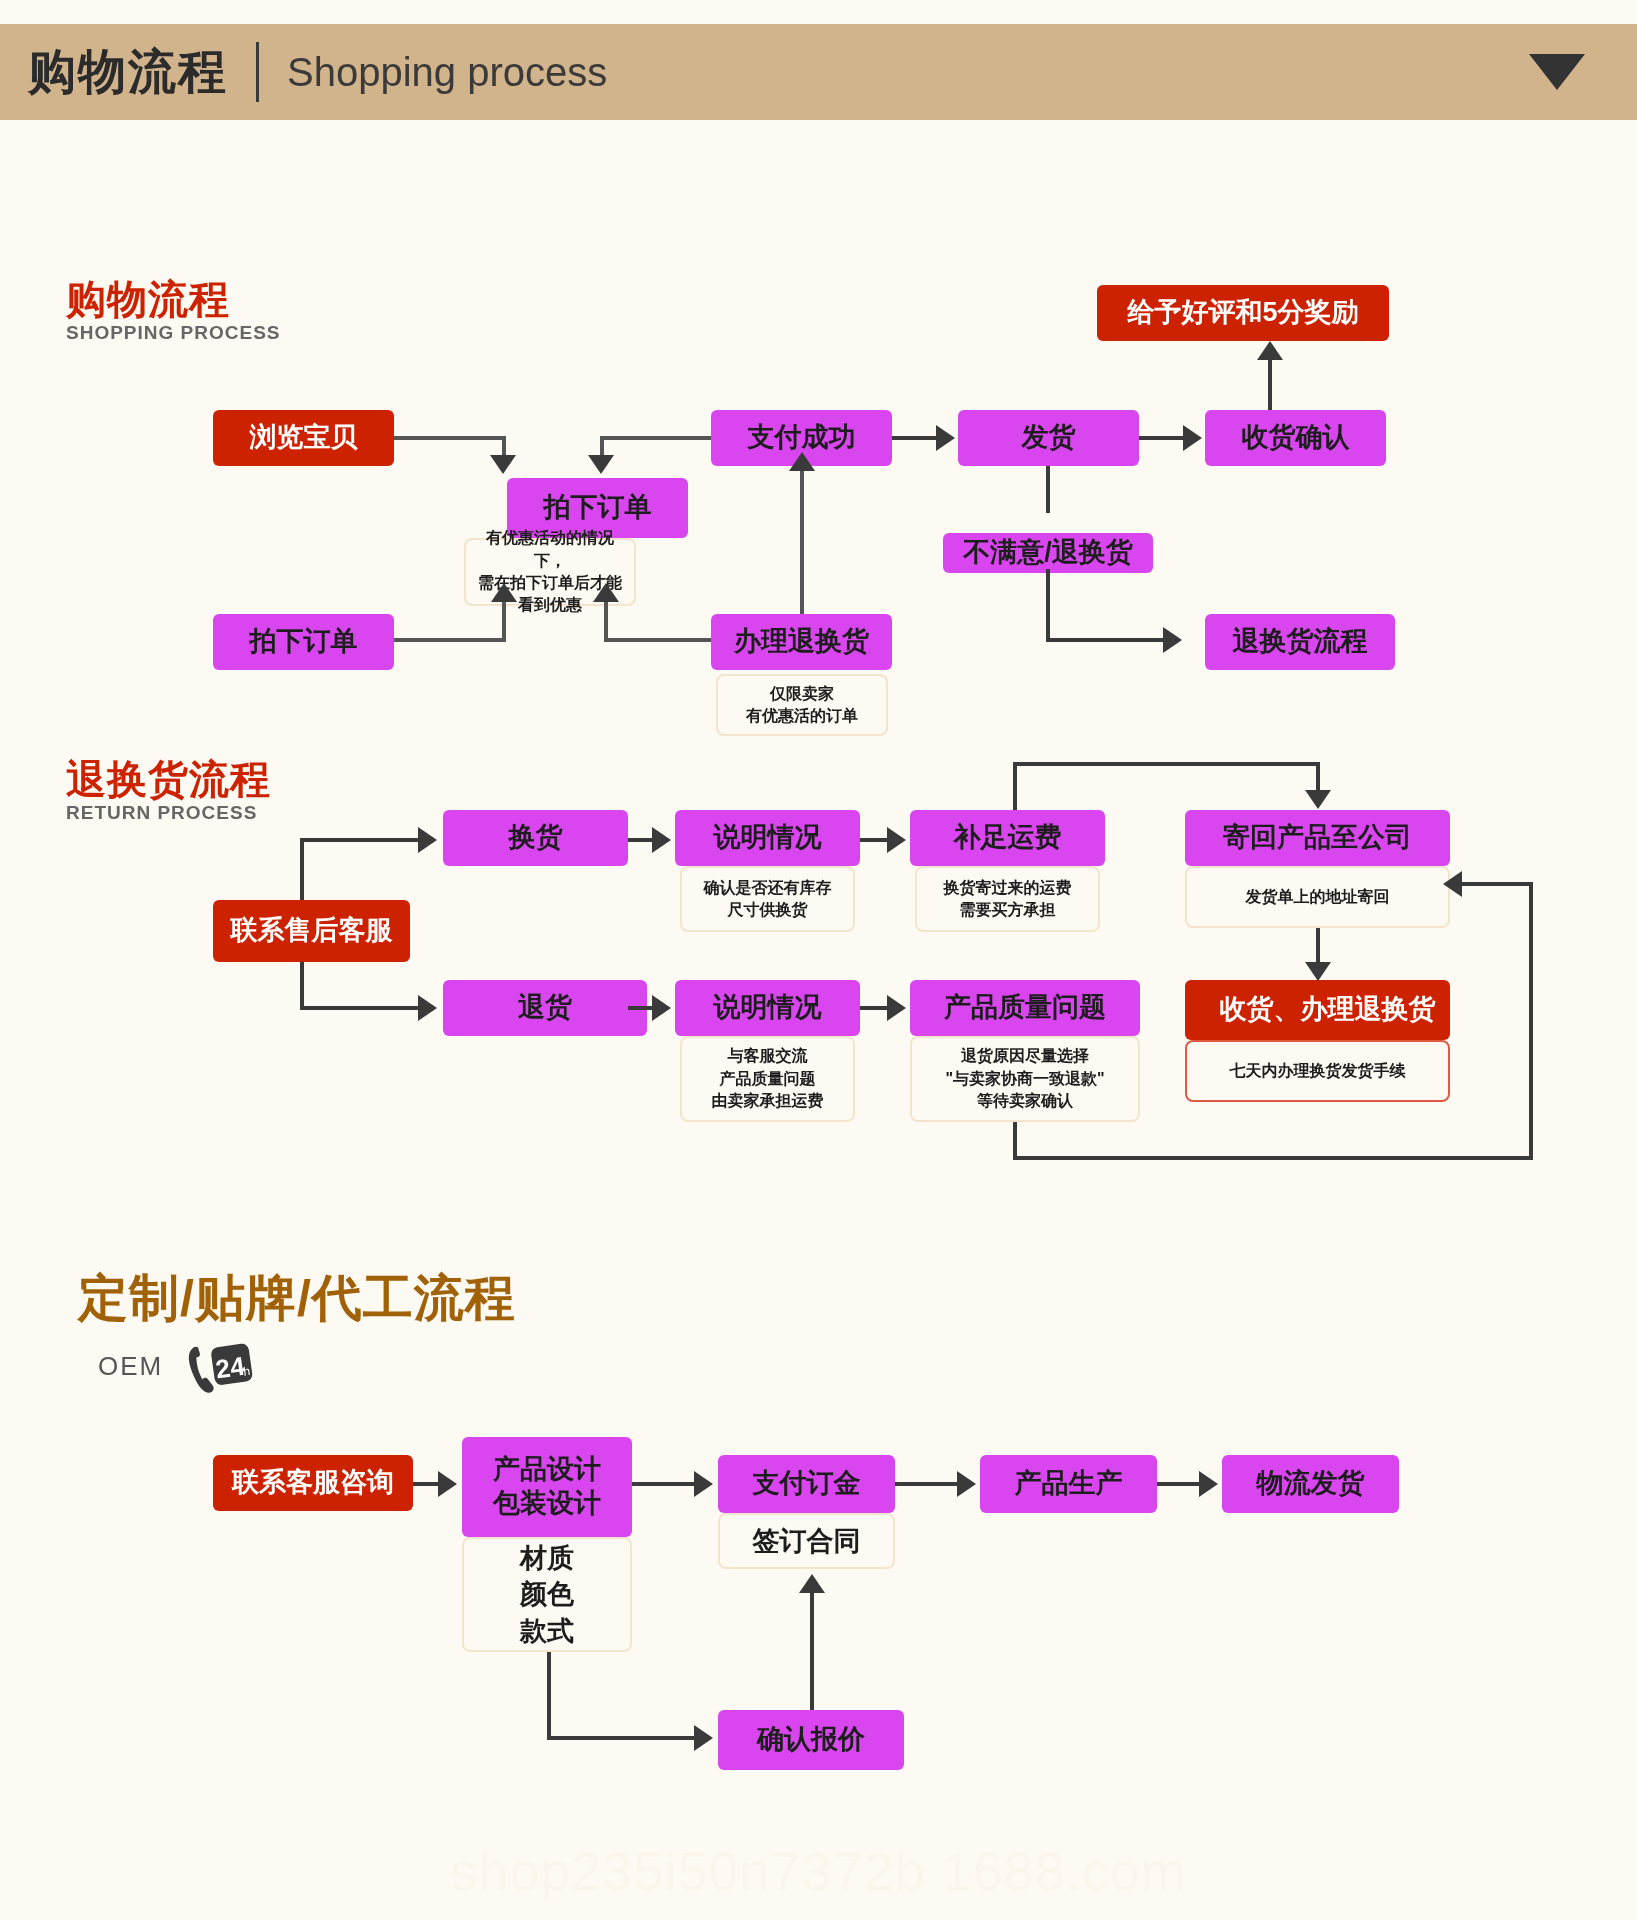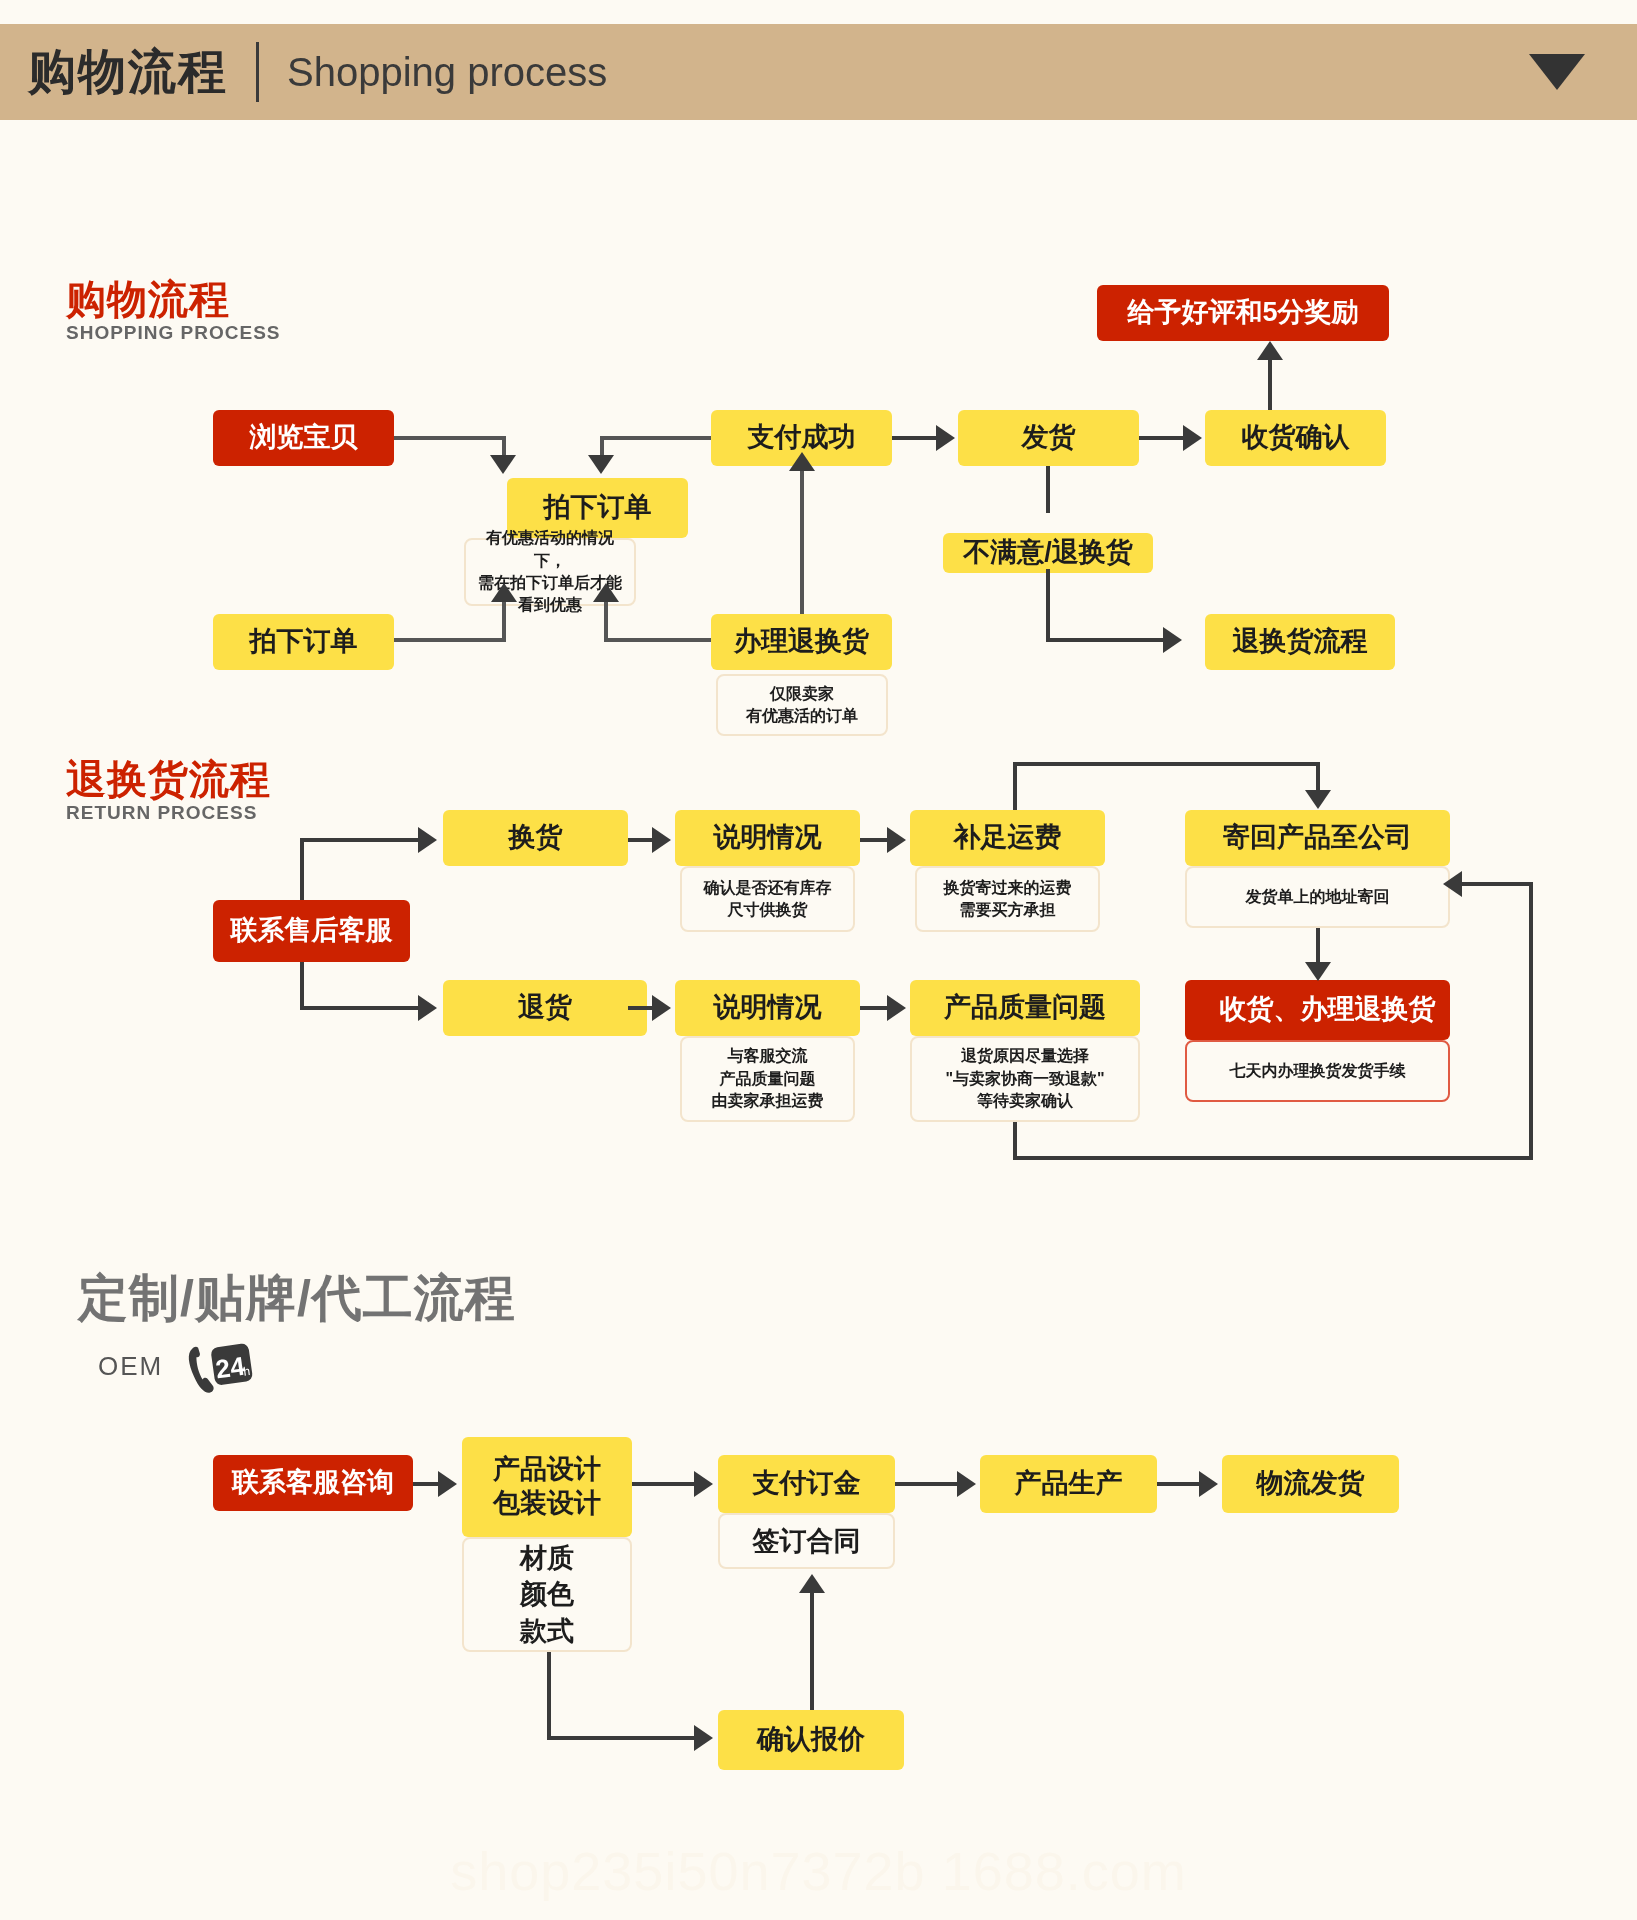--- a/index.html
+++ b/index.html
@@ -22,31 +22,31 @@
   .hdr-en{ font-size:40px; color:#3a3a3a; letter-spacing:0px; line-height:1; }
   .hdr-caret{
     position:absolute; right:52px; top:50%; transform:translateY(-50%);
     width:0;height:0;border-left:28px solid transparent;border-right:28px solid transparent;
     border-top:36px solid #333;
   }
   
   .sec-head{ position:absolute; }
   .sec-cn{ font-size:40px; font-weight:bold; color:#cc2200; line-height:1.05; letter-spacing:1px;}
   .sec-en{ font-size:19px; font-weight:bold; color:#666; letter-spacing:1px; margin-top:2px;}
-  .sec-big{ font-size:50px; font-weight:bold; color:#737373; letter-spacing:1px; line-height:1.05;}
+  .sec-big{ font-size:50px; font-weight:bold; color:#a16207; letter-spacing:1px; line-height:1.05;}
   .oem-row{ display:flex; align-items:center; gap:22px; margin-top:14px; margin-left:20px;}
   .oem-txt{ font-size:26px; color:#555; letter-spacing:2px; }
   
   .box{
     position:absolute; background:#f5e3c8; border-radius:6px;
     display:flex; align-items:center; justify-content:center; text-align:center;
     font-size:27px; font-weight:bold; color:#1d1d1d; line-height:1.25;
   }
   .box.red{ background:#cc2200; color:#fff; }
-  .box.plain{ background:#fde047;border-radius:6px; }
+  .box.plain{ background:#d946ef;border-radius:6px; }
   .note{
     position:absolute; background:#fdfaf3; border:2px solid #f3e4cc; border-radius:8px;
     display:flex; align-items:center; justify-content:center; text-align:center;
     font-size:16px; font-weight:bold; color:#1d1d1d; line-height:1.4; padding:4px 8px;
   }
   .note.redb{ border:2px solid #e05a42; }
   .note.xl{ font-size:27px; font-weight:bold; line-height:1.35; }
   
   .ln{ position:absolute; background:#3a3a3a; }
   .ln.h{ height:4px; }

